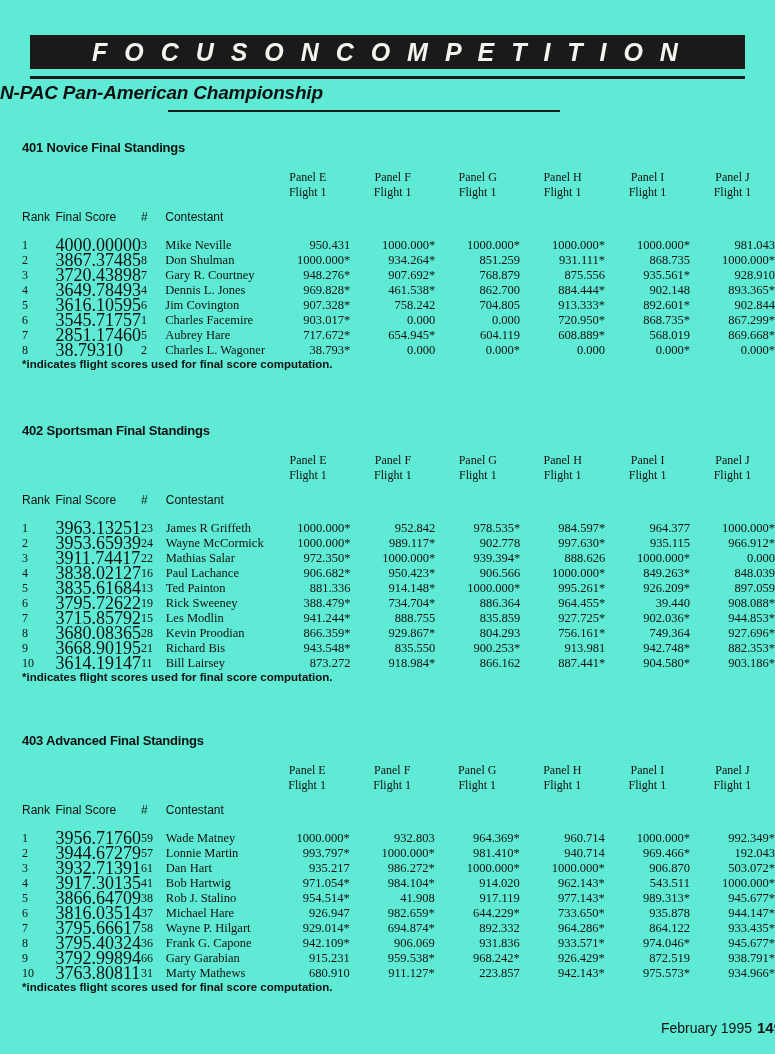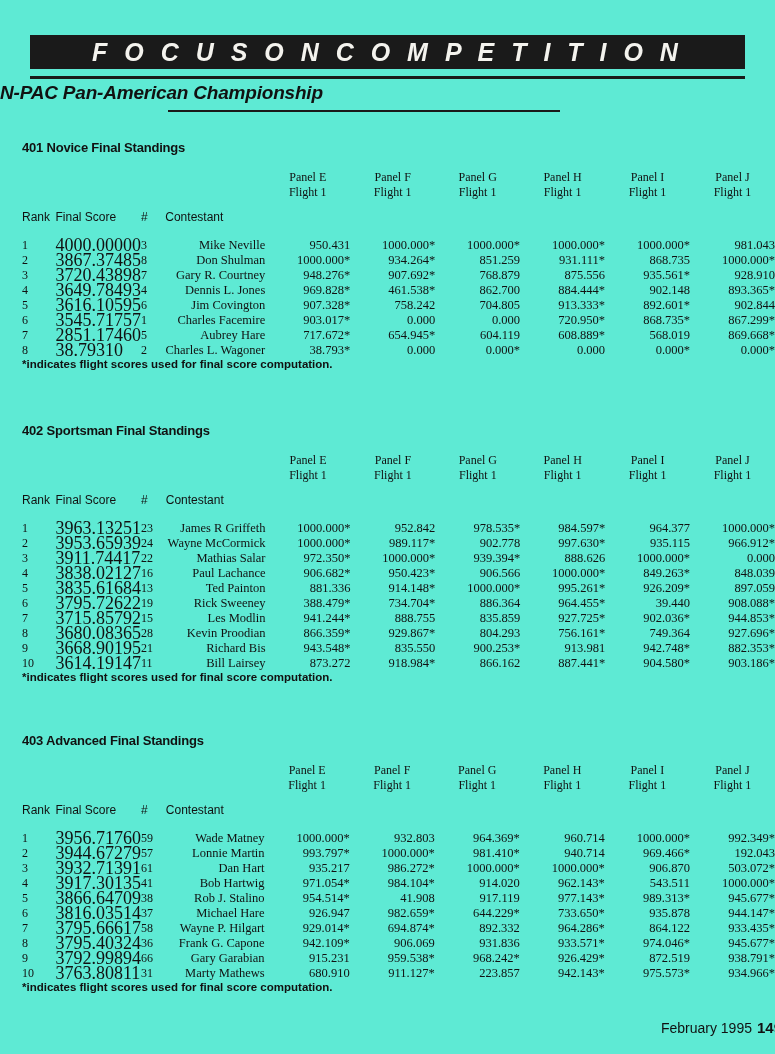--- a/index.html
+++ b/index.html
@@ -135,21 +135,21 @@
     font-size: 18px;
   }
   td.num {
     width: 26px;
     text-align: left;
     padding-left: 2px;
     font-size: 12px;
   }
   td.contestant {
     width: 100px;
-    text-align: right;
+    text-align: left;
     font-size: 12.5px;
     padding-right: 6px;
   }
   td.panel {
     width: 88px;
     text-align: right;
     font-size: 12.5px;
     padding-right: 6px;
   }
   tr.datarow td { height: 15px; line-height: 15px; }

